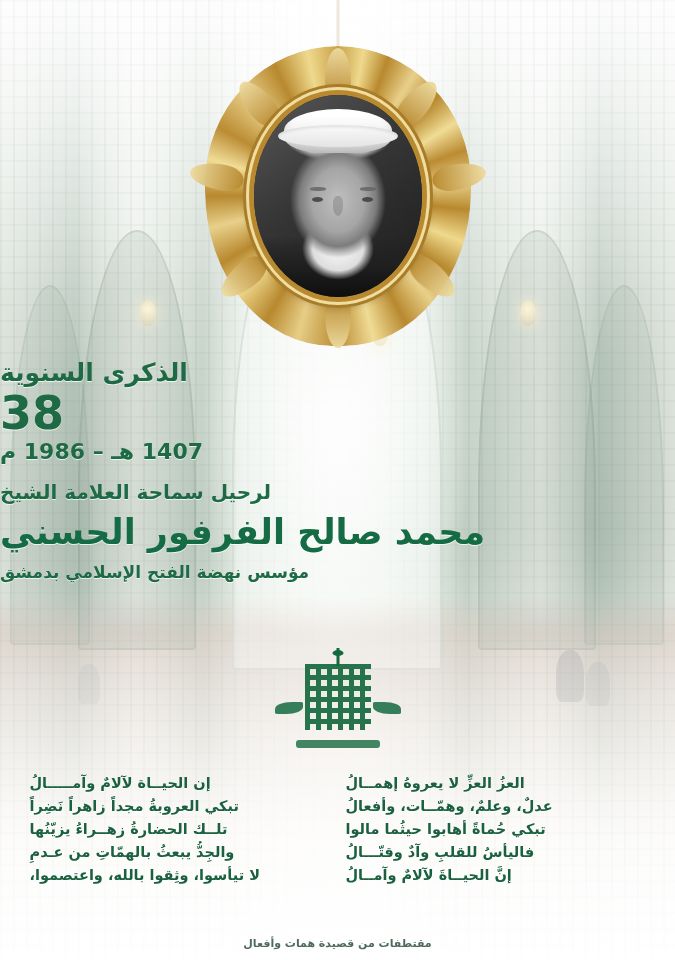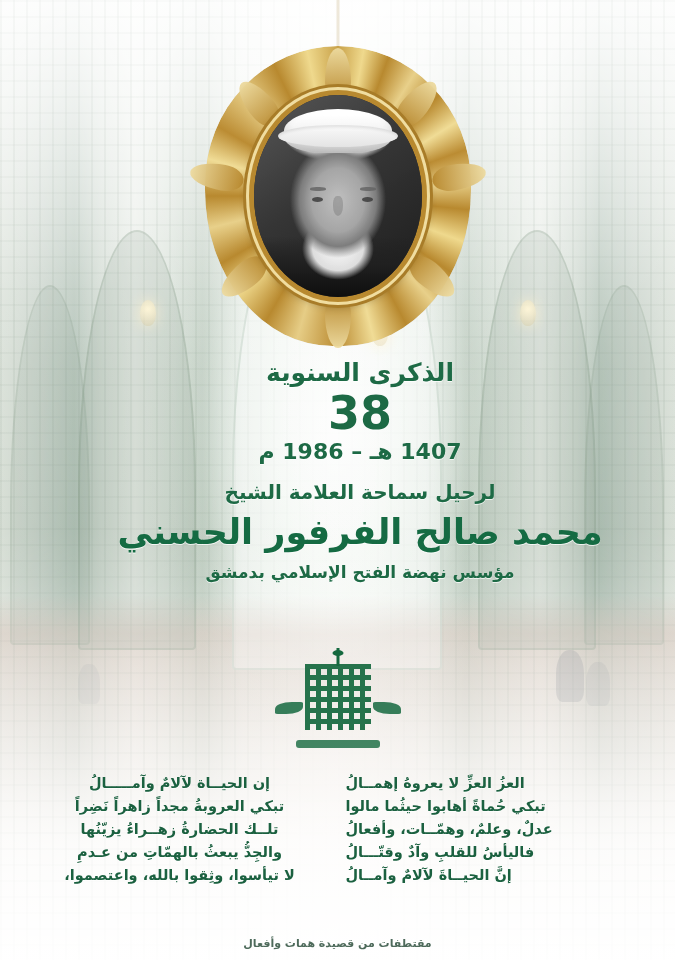--- a/index.html
+++ b/index.html
@@ -166,23 +166,22 @@
     position: absolute; left: 50%; top: 30px; transform: translateX(-50%);
     width: 120px; height: 22px; border-radius: 50%;
     background: linear-gradient(to bottom, #f4f4f2, #dedede);
     box-shadow: inset 0 2px 3px rgba(0,0,0,.10);
   }
 
   
   .text-stack {
     position: absolute;
     left: 0; right: 0; top: 358px;
-    text-align: center;
+    text-align: left;
     color: #1e6b45;
-    padding-left: 45px;
   }
   .anniv-label {
     font-size: 25px; font-weight: bold; letter-spacing: 1px;
     color: #1d6a45; text-shadow: 0 1px 0 rgba(255,255,255,.75);
   }
   .anniv-number {
     font-size: 46px; font-weight: bold; line-height: 1.05;
     color: #1d6a45; margin-top: 2px; text-shadow: 0 1px 0 rgba(255,255,255,.7);
   }
   .years {
@@ -246,21 +245,21 @@
   }
   .poem-grid {
     display: flex; flex-direction: row-reverse; justify-content: center; gap: 16px;
   }
   .poem-col { flex: 0 0 300px; }
   .poem-line {
     font-size: 14.5px; font-weight: bold; line-height: 1.58;
     white-space: nowrap;
     text-shadow: 0 1px 0 rgba(255,255,255,.65);
   }
-  .poem-col.right { text-align: center; }
+  .poem-col.right { text-align: left; }
   .poem-col.left { text-align: left; }
   .credit {
     position: absolute; left: 0; right: 0; bottom: 10px;
     text-align: center; font-size: 11px; color: #3b5b4a; font-weight: bold;
     opacity: .9;
   }
 </style>
 </head>
 <body>
 
@@ -334,22 +333,22 @@
     <div class="poem-grid">
       <div class="poem-col right">
         <div class="poem-line">إن الحيــاة لآلامٌ وآمـــــالُ</div>
         <div class="poem-line">تبكي العروبةُ مجداً زاهراً نَضِراً</div>
         <div class="poem-line">تلــك الحضارةُ زهــراءُ يزيّنُها</div>
         <div class="poem-line">والجِدُّ يبعثُ بالهمّاتِ من عـدمِ</div>
         <div class="poem-line">لا تيأسوا، وثِقوا بالله، واعتصموا،</div>
       </div>
       <div class="poem-col left">
         <div class="poem-line">العزُ العزِّ لا يعروهُ إهمــالُ</div>
+        <div class="poem-line">عدلٌ، وعلمٌ، وهمّــات، وأفعالُ</div>
         <div class="poem-line">تبكي حُماةً أهابوا حيثُما مالوا</div>
-        <div class="poem-line">عدلٌ، وعلمٌ، وهمّــات، وأفعالُ</div>
         <div class="poem-line">فاليأسُ للقلبِ وآدٌ وقتّـــالُ</div>
         <div class="poem-line">إنَّ الحيــاةَ لآلامٌ وآمــالُ</div>
       </div>
     </div>
   </div>
 
   <div class="credit">مقتطفات من قصيدة همات وأفعال</div>
 </div>
 
 </body></html>

